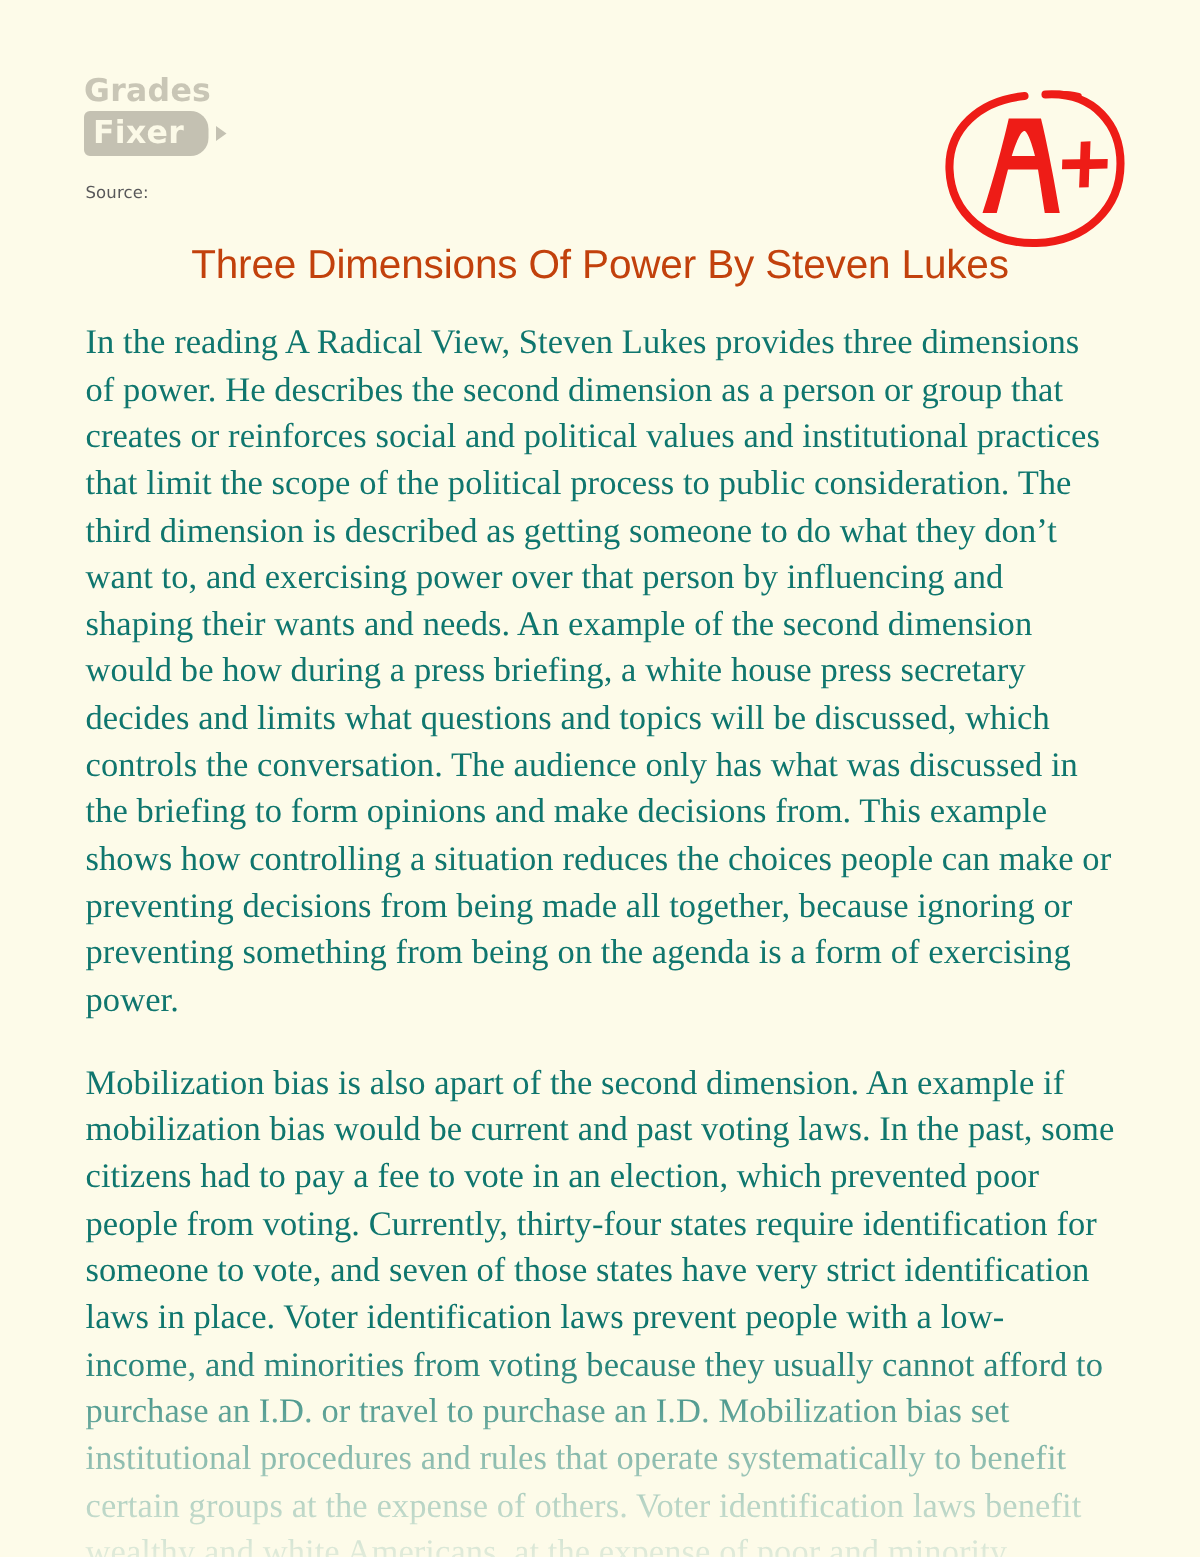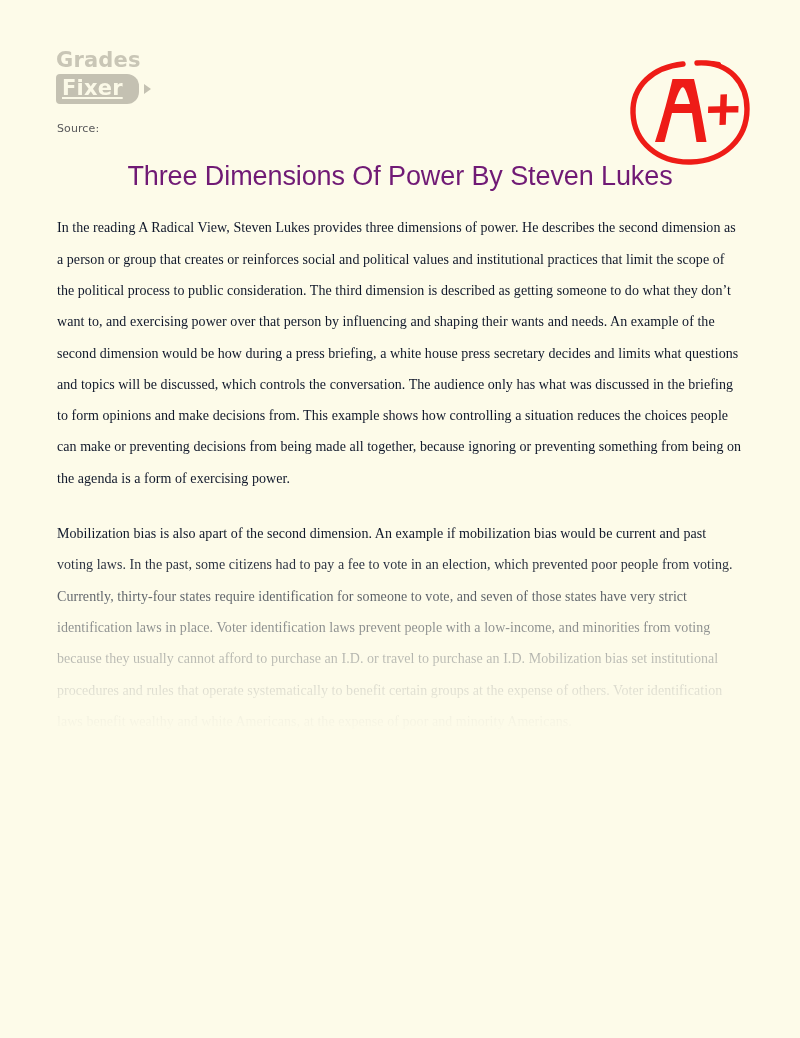--- a/index.html
+++ b/index.html
@@ -53,21 +53,20 @@
     display: inline-block;
     background: #c4c1b2;
     color: #fbf9e7;
     font-family: "DejaVu Sans", sans-serif;
     font-size: 21px;
     font-weight: bold;
     letter-spacing: 0.2px;
     line-height: 1;
     padding: 4px 16px 5px 6px;
     border-radius: 4px 12px 12px 4px;
-    text-decoration: underline;
   }
   #brand-arrow {
     width: 0;
     height: 0;
     margin-left: 5px;
     border-top: 5px solid transparent;
     border-bottom: 5px solid transparent;
     border-left: 7px solid #c4c1b2;
   }
 
@@ -95,37 +94,37 @@
     position: relative;
     padding: 0 57px;
   }
 
   #article-title {
     margin: 0;
     padding: 0;
     font-family: "Liberation Sans", sans-serif;
     font-size: 27px;
     font-weight: normal;
-    color: #701a75;
+    color: #c2410c;
     letter-spacing: -0.1px;
     text-align: center;
     line-height: 1.2;
     padding-bottom: 20px;
   }
 
   #article-body {
     position: relative;
   }
 
   .para {
     margin: 0 0 24px 0;
     font-family: "Liberation Serif", "DejaVu Serif", serif;
-    font-size: 14px;
+    font-size: 23px;
     line-height: 31.3px;
-    color: #0f172a;
+    color: #0f766e;
     text-align: left;
     letter-spacing: 0.05px;
   }
   .para:last-child { margin-bottom: 0; }
 
   
   #fade-overlay {
     position: absolute;
     left: -57px;
     right: -57px;

